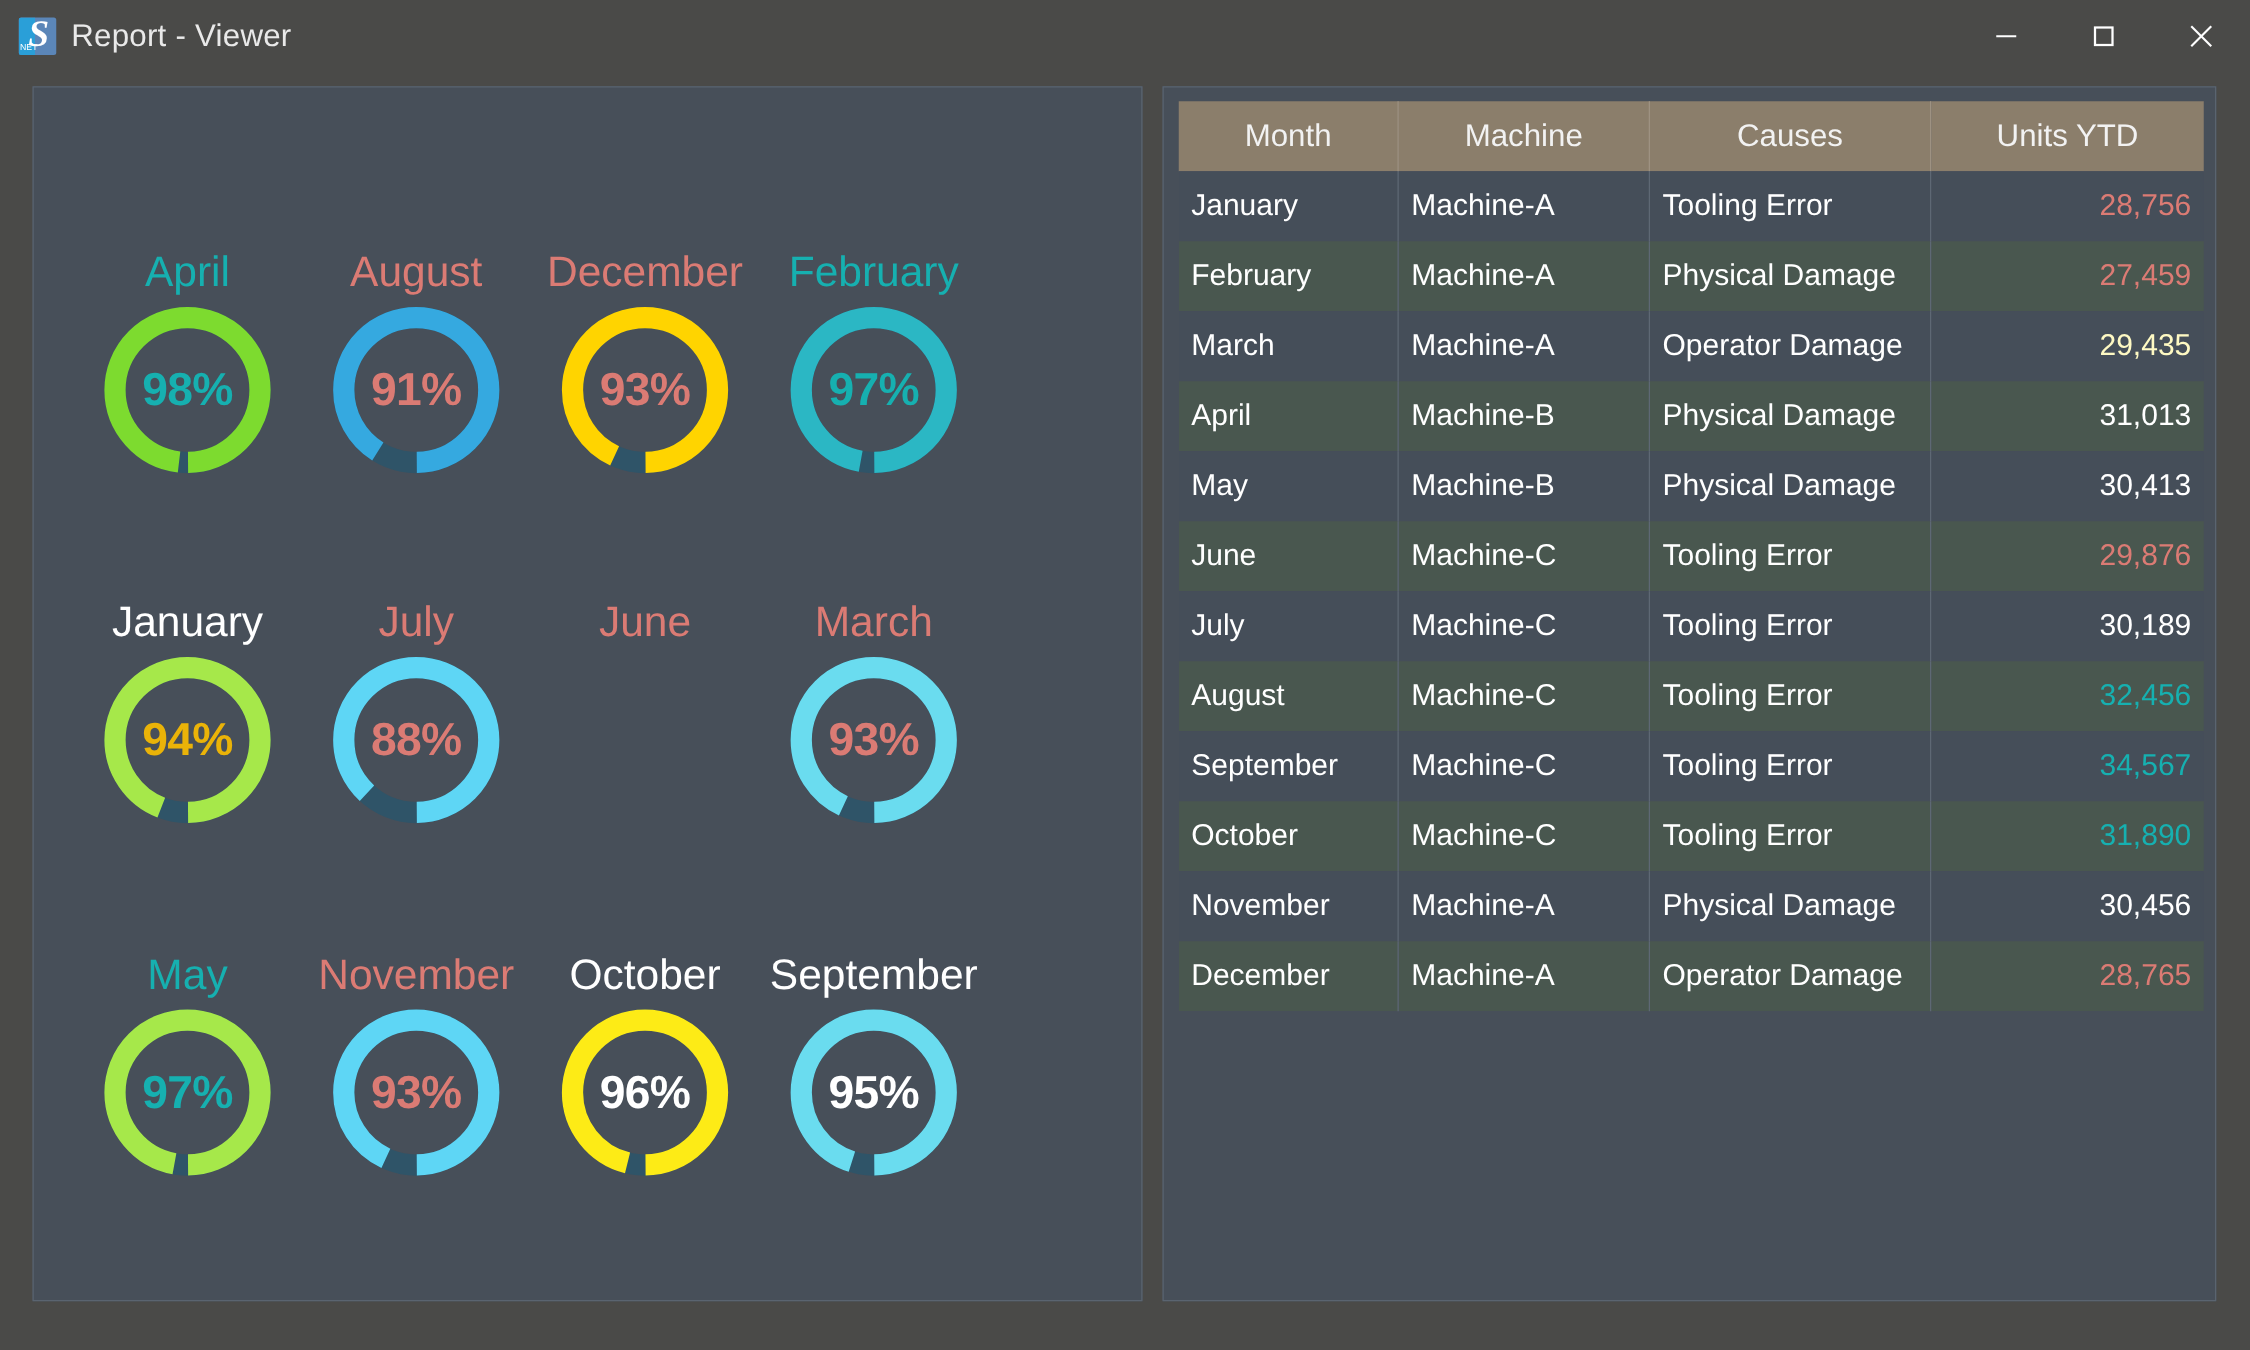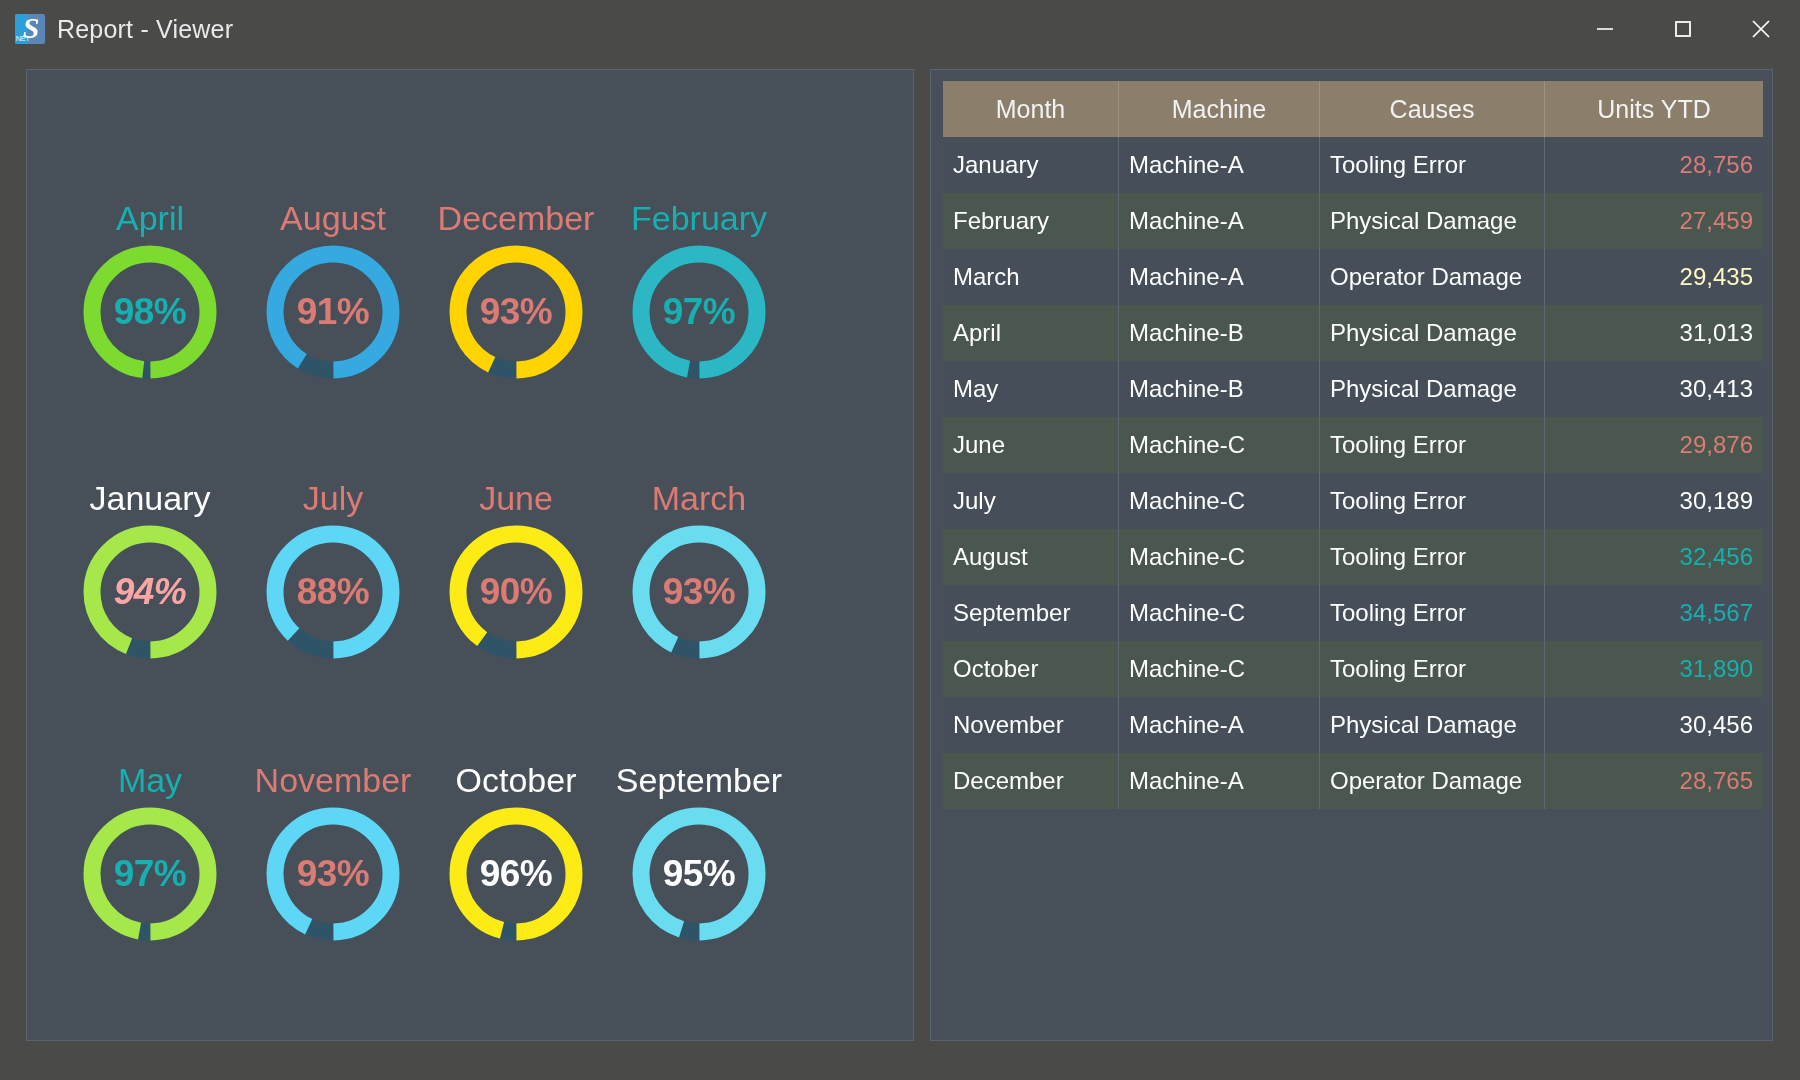--- a/index.html
+++ b/index.html
@@ -282,42 +282,35 @@
               <div class="gauge-value" style="color: rgb(22, 176, 176);">97%</div>
             </div>
           </div>
           <div class="gauge-cell" style="left: 17px; top: 408px;">
             <div class="gauge-label" style="color: rgb(255, 255, 255);">January</div>
             <div class="gauge-ring">
               <svg viewBox="0 0 136 136">
                 <circle cx="68" cy="68" r="58" fill="none" stroke="#2f5468" stroke-width="17"></circle>
                 <circle cx="68" cy="68" r="58" fill="none" stroke="#a6e84a" stroke-width="17" stroke-dasharray="342.559262947431 21.865484868984982" stroke-dashoffset="91.106186954104" transform="scale(1,-1) translate(0,-136)"></circle>
               </svg>
-              <div class="gauge-value" style="color: #fca5a5; font-style: italic;">94%</div>
+              <div class="gauge-value" style="color: #eab308;">94%</div>
             </div>
           </div>
           <div class="gauge-cell" style="left: 200px; top: 408px;">
             <div class="gauge-label" style="color: rgb(219, 123, 116);">July</div>
             <div class="gauge-ring">
               <svg viewBox="0 0 136 136">
                 <circle cx="68" cy="68" r="58" fill="none" stroke="#2f5468" stroke-width="17"></circle>
                 <circle cx="68" cy="68" r="58" fill="none" stroke="#5ed6f5" stroke-width="17" stroke-dasharray="320.6937780784461 43.73096973796992" stroke-dashoffset="91.106186954104" transform="scale(1,-1) translate(0,-136)"></circle>
               </svg>
               <div class="gauge-value" style="color: rgb(219, 123, 116);">88%</div>
             </div>
           </div>
           <div class="gauge-cell" style="left: 383px; top: 408px;">
             <div class="gauge-label" style="color: rgb(219, 123, 116);">June</div>
-            <div class="gauge-ring">
-              <svg viewBox="0 0 136 136">
-                <circle cx="68" cy="68" r="58" fill="none" stroke="#2f5468" stroke-width="17"></circle>
-                <circle cx="68" cy="68" r="58" fill="none" stroke="#fdeb16" stroke-width="17" stroke-dasharray="327.98227303477444 36.44247478164159" stroke-dashoffset="91.106186954104" transform="scale(1,-1) translate(0,-136)"></circle>
-              </svg>
-              <div class="gauge-value" style="color: rgb(219, 123, 116);">90%</div>
-            </div>
           </div>
           <div class="gauge-cell" style="left: 566px; top: 408px;">
             <div class="gauge-label" style="color: rgb(219, 123, 116);">March</div>
             <div class="gauge-ring">
               <svg viewBox="0 0 136 136">
                 <circle cx="68" cy="68" r="58" fill="none" stroke="#2f5468" stroke-width="17"></circle>
                 <circle cx="68" cy="68" r="58" fill="none" stroke="#6adcef" stroke-width="17" stroke-dasharray="338.9150154692669 25.509732347149104" stroke-dashoffset="91.106186954104" transform="scale(1,-1) translate(0,-136)"></circle>
               </svg>
               <div class="gauge-value" style="color: rgb(219, 123, 116);">93%</div>
             </div>

